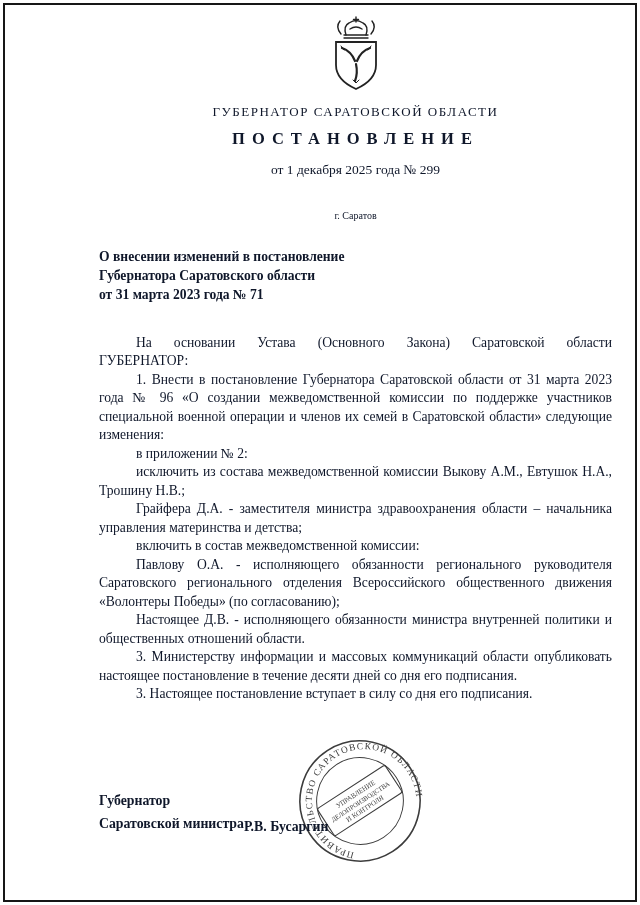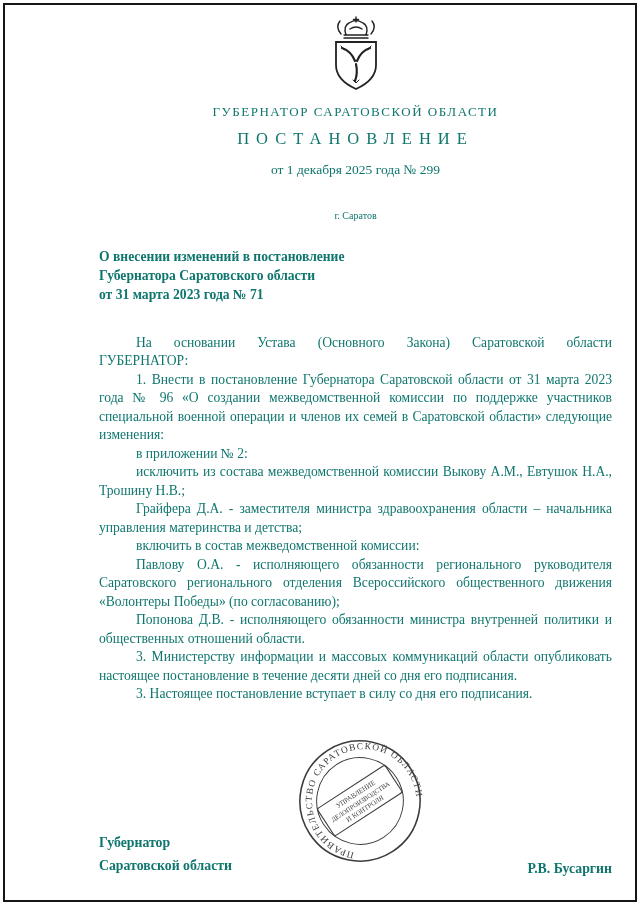--- a/index.html
+++ b/index.html
@@ -2,21 +2,21 @@
 <html><head>
 <meta charset="utf-8">
 <style>
   html, body { margin: 0; padding: 0; background: #ffffff; }
   .page {
     position: relative;
     width: 640px;
     height: 905px;
     background: #ffffff;
     font-family: "Liberation Serif", serif;
-    color: #0f766e;
+    color: #0f172a;
     overflow: hidden;
   }
   .frame {
     position: absolute;
     inset: 3px;
     border: 2px solid #161616;
     pointer-events: none;
   }
   .emblem {
     position: absolute;
@@ -26,21 +26,21 @@
     display: flex;
     justify-content: center;
   }
   .hdr {
     position: absolute;
     left: 99px;
     width: 513px;
     text-align: center;
   }
   .authority { top: 104px; font-size: 13px; letter-spacing: 1.5px; }
-  .doctype   { top: 129px; font-size: 16.5px; font-weight: normal; letter-spacing: 7px; }
+  .doctype   { top: 129px; font-size: 16.5px; font-weight: bold; letter-spacing: 7px; }
   .dateline  { top: 162px; font-size: 13.5px; }
   .city      { top: 210px; font-size: 10px; }
   .subject {
     position: absolute;
     left: 99px;
     top: 247px;
     width: 400px;
     font-weight: bold;
     font-size: 13.6px;
     line-height: 1.4;
@@ -56,25 +56,23 @@
   }
   .para { margin: 0; text-indent: 37px; }
   .para.no-indent { text-indent: 0; }
   .para.fill { text-align-last: justify; }
   .signature {
     position: absolute;
     left: 99px;
     top: 790px;
     width: 513px;
     display: flex;
-    justify-content: space-between;
     align-items: flex-end;
     font-weight: bold;
     font-size: 13.8px;
-    margin-top: 42px;
   }
   .sig-left div { line-height: 1.65; }
   .sig-right { padding-bottom: 1px; }
   .stamp {
     position: absolute;
     left: 296px;
     top: 737px;
     width: 128px;
     height: 128px;
     transform: rotate(-33deg);
@@ -130,21 +128,21 @@
 
   <div class="body-text">
     <p class="para fill">На основании Устава (Основного Закона) Саратовской области</p>
     <p class="para no-indent">ГУБЕРНАТОР:</p>
     <p class="para">1. Внести в постановление Губернатора Саратовской области от 31 марта 2023 года № 96 «О создании межведомственной комиссии по поддержке участников специальной военной операции и членов их семей в Саратовской области» следующие изменения:</p>
     <p class="para">в приложении № 2:</p>
     <p class="para">исключить из состава межведомственной комиссии Выкову А.М., Евтушок Н.А., Трошину Н.В.;</p>
     <p class="para">Грайфера Д.А. - заместителя министра здравоохранения области – начальника управления материнства и детства;</p>
     <p class="para">включить в состав межведомственной комиссии:</p>
     <p class="para">Павлову О.А. - исполняющего обязанности регионального руководителя Саратовского регионального отделения Всероссийского общественного движения «Волонтеры Победы» (по согласованию);</p>
-    <p class="para">Попонова Д.В. - исполняющего обязанности министра внутренней политики и общественных отношений области.</p>
+    <p class="para">Настоящее Д.В. - исполняющего обязанности министра внутренней политики и общественных отношений области.</p>
     <p class="para">3. Министерству информации и массовых коммуникаций области опубликовать настоящее постановление в течение десяти дней со дня его подписания.</p>
     <p class="para">3. Настоящее постановление вступает в силу со дня его подписания.</p>
   </div>
 
   <div class="stamp">
     <svg width="128" height="128" viewBox="0 0 130 130">
       <circle cx="65" cy="65" r="61" fill="none" stroke="#2e2e2e" stroke-width="1.6"></circle>
       <circle cx="65" cy="65" r="44" fill="none" stroke="#2e2e2e" stroke-width="1"></circle>
       <defs>
         <path id="ringPath" d="M 34.6,108.4 A 53,53 0 1 1 36.5,109.9" fill="none"></path>
@@ -155,17 +153,17 @@
       <rect x="24" y="48" width="82" height="33" rx="2" fill="none" stroke="#2e2e2e" stroke-width="1.1"></rect>
       <text x="65" y="59" font-size="7" text-anchor="middle">УПРАВЛЕНИЕ</text>
       <text x="65" y="68" font-size="6.6" text-anchor="middle">ДЕЛОПРОИЗВОДСТВА</text>
       <text x="65" y="76.5" font-size="7" text-anchor="middle">И КОНТРОЛЯ</text>
     </svg>
   </div>
 
   <div class="signature">
     <div class="sig-left">
       <div>Губернатор</div>
-      <div>Саратовской области</div>
+      <div>Саратовской министра</div>
     </div>
     <div class="sig-right">Р.В. Бусаргин</div>
   </div>
 </div>
 
 </body></html>

